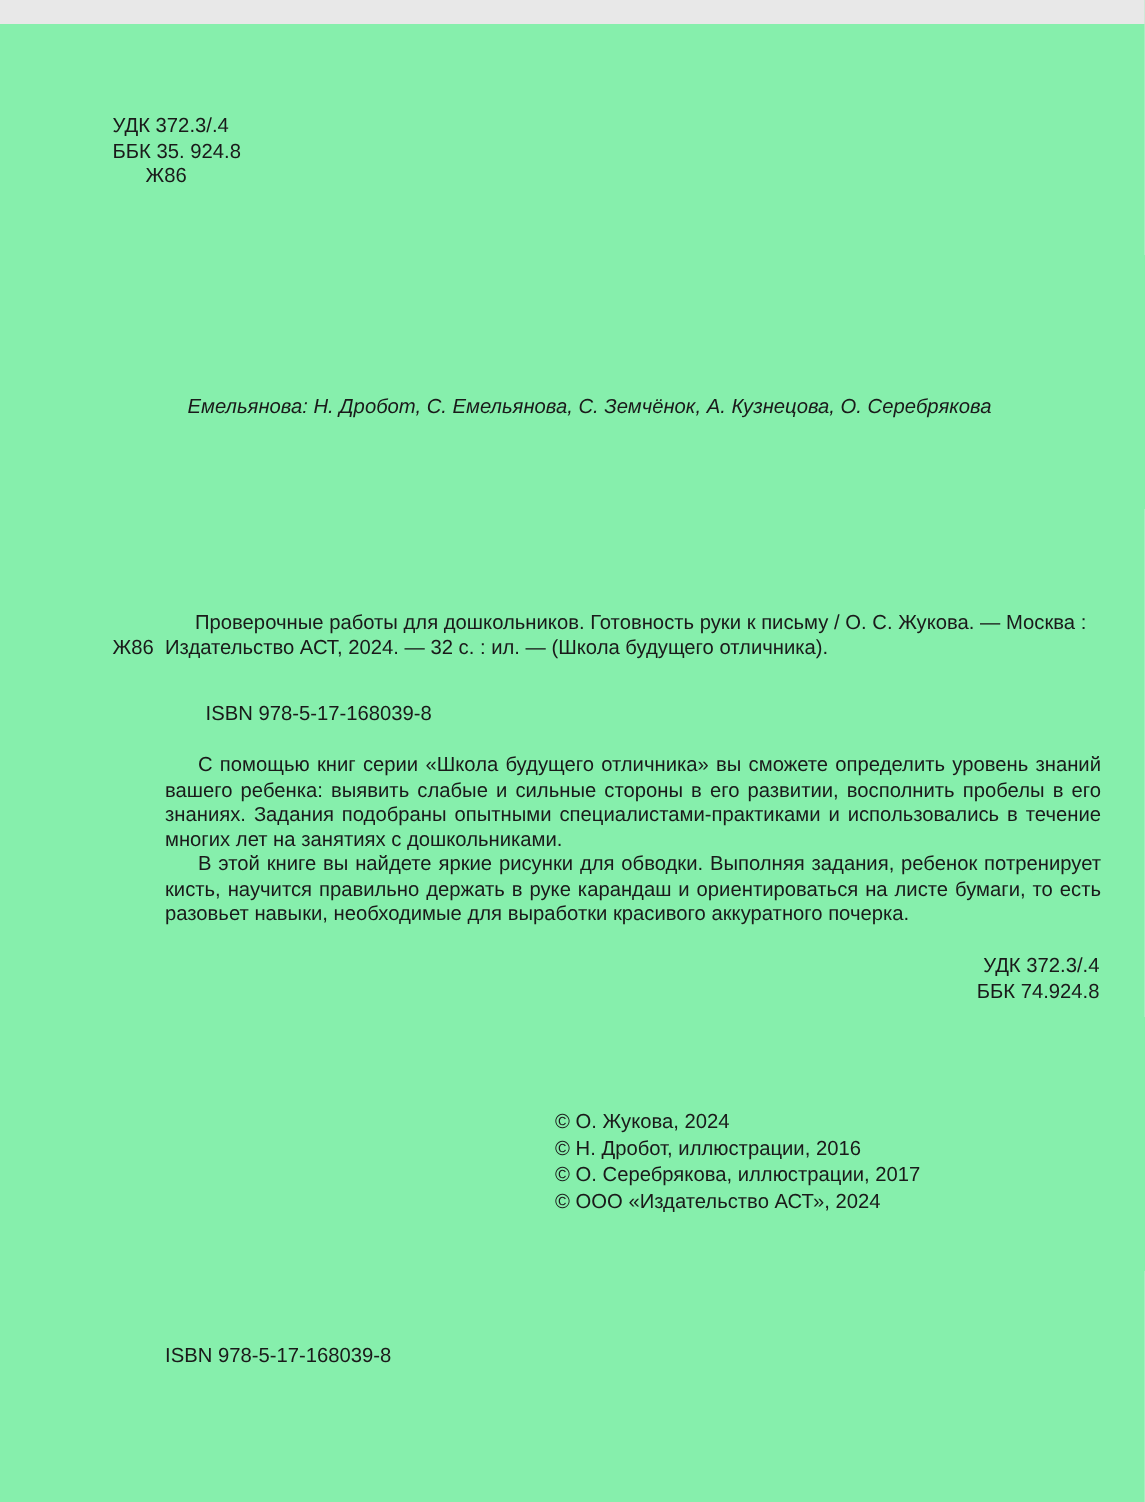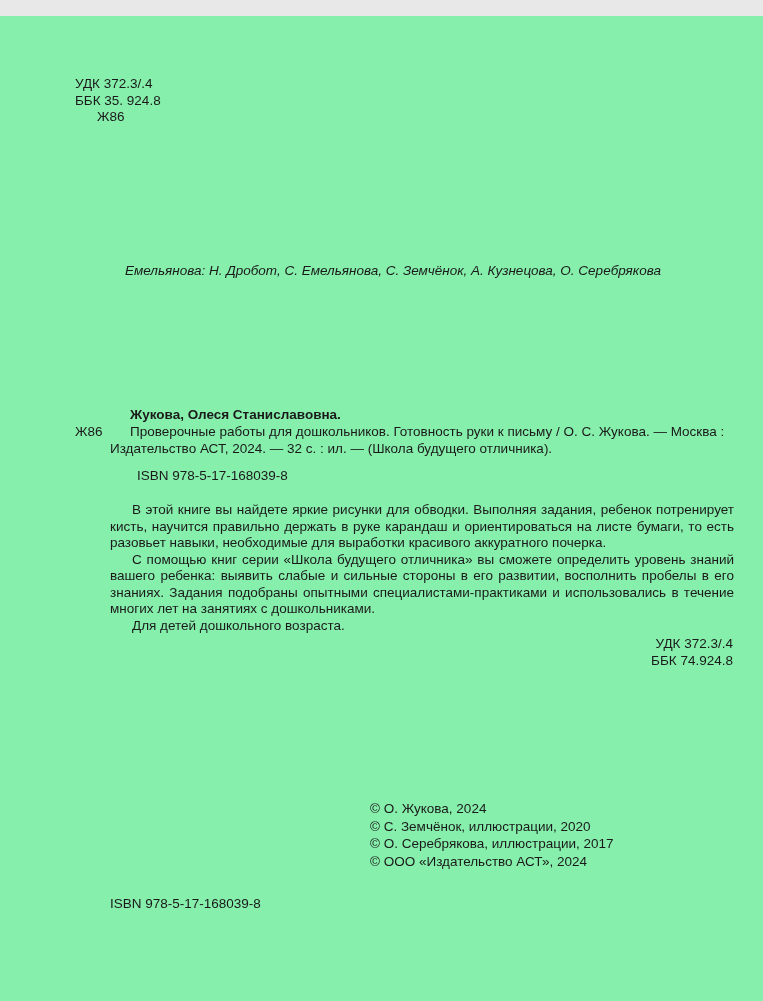--- a/index.html
+++ b/index.html
@@ -84,21 +84,21 @@
   #codes-right {
     right: 53px;
     top: 619px;
     text-align: right;
     line-height: 17px;
   }
 
   
   #copyright {
     left: 370px;
-    top: 784px;
+    top: 723px;
     line-height: 17.5px;
   }
   #copyright .c-line { white-space: pre-line; }
 
   #isbn-bottom {
     left: 110px;
     top: 880px;
   }
 </style>
 </head>
@@ -109,39 +109,37 @@
   <div id="top-codes" class="block">
     <div>УДК 372.3/.4</div>
     <div>ББК 35. 924.8</div>
     <div class="zh">Ж86</div>
   </div>
 
   <div id="artists" class="block">Емельянова: Н. Дробот, С. Емельянова, С. Земчёнок, А. Кузнецова, О. Серебрякова</div>
 
   <div id="bib" class="block">
     <span class="zh-margin">Ж86</span>
-    <p class="author">Жукова, Олеся Станиславовна.</p>
     <p class="bib-desc">Проверочные работы для дошкольников. Готовность руки к письму / О. С. Жукова. — Москва : Издательство АСТ, 2024. — 32 с. : ил. — (Школа будущего отличника).</p>
   </div>
 
   <div id="isbn-mid" class="block">ISBN 978-5-17-168039-8</div>
 
   <div id="annotation" class="block">
+    <p>С помощью книг серии «Школа будущего отличника» вы сможете определить уровень знаний вашего ребенка: выявить слабые и сильные стороны в его развитии, восполнить пробелы в его знаниях. Задания подобраны опытными специалистами-практиками и использовались в течение многих лет на занятиях с дошкольниками.</p>
     <p>В этой книге вы найдете яркие рисунки для обводки. Выполняя задания, ребенок потренирует кисть, научится правильно держать в руке карандаш и ориентироваться на листе бумаги, то есть разовьет навыки, необходимые для выработки красивого аккуратного почерка.</p>
-    <p>С помощью книг серии «Школа будущего отличника» вы сможете определить уровень знаний вашего ребенка: выявить слабые и сильные стороны в его развитии, восполнить пробелы в его знаниях. Задания подобраны опытными специалистами-практиками и использовались в течение многих лет на занятиях с дошкольниками.</p>
-    <p class="no-justify">Для детей дошкольного возраста.</p>
   </div>
 
   <div id="codes-right" class="block">
     <div>УДК 372.3/.4</div>
     <div>ББК 74.924.8</div>
   </div>
 
   <div id="copyright" class="block">
     <div class="c-line">© О. Жукова, 2024</div>
-    <div class="c-line">© С. Земчёнок, иллюстрации, 2020</div>
+    <div class="c-line">© Н. Дробот, иллюстрации, 2016</div>
     <div class="c-line">© О. Серебрякова, иллюстрации, 2017</div>
     <div class="c-line">© ООО «Издательство АСТ», 2024</div>
   </div>
 
   <div id="isbn-bottom" class="block">ISBN 978-5-17-168039-8</div>
 
 </div>
 
 </body></html>

